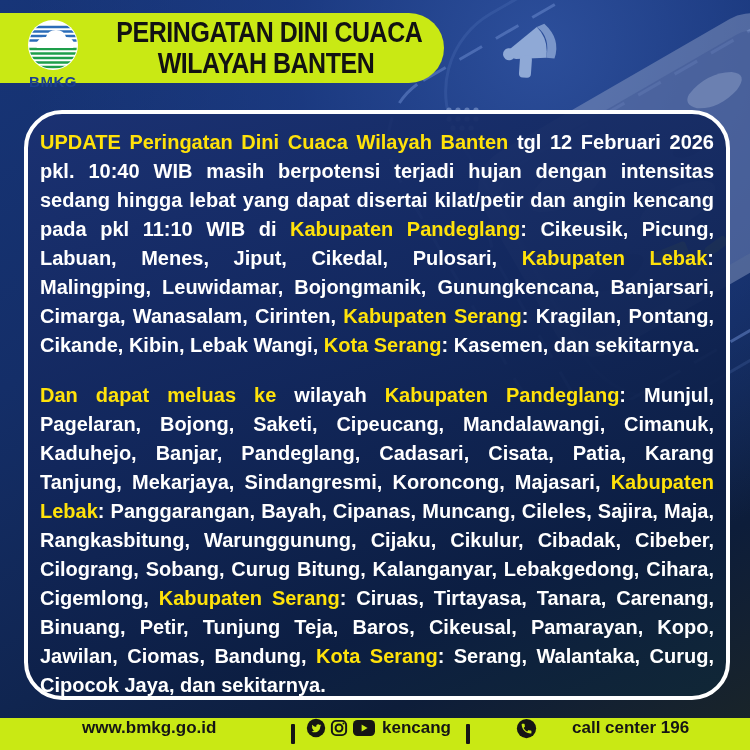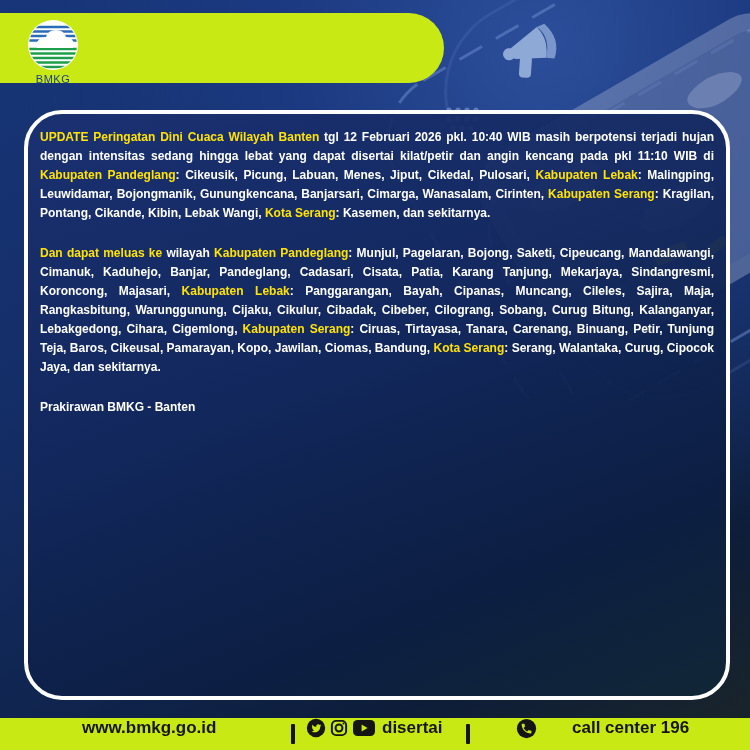--- a/index.html
+++ b/index.html
@@ -13,33 +13,33 @@
   }
   .decor{position:absolute;left:0;top:0;pointer-events:none;}
   
   .banner{
     position:absolute;left:0;top:13px;width:444px;height:70px;
     background:var(--accent,#c9e914);
     border-radius:0 35px 35px 0;
     display:flex;align-items:center;
   }
   .logo{position:absolute;left:27px;top:7px;width:52px;height:58px;text-align:center;}
-  .logo-text{font-size:11px;font-weight:normal;color:#1b3f8f;letter-spacing:.5px;margin-top:-1px;}
+  .logo-text{font-size:15px;font-weight:bold;color:#1b3f8f;letter-spacing:.5px;margin-top:-1px;}
   .titles{position:absolute;left:92px;top:4px;width:348px;text-align:center;color:#121212;}
   .title-line{
     display:block;font-size:29px;line-height:31px;font-weight:bold;letter-spacing:-.5px;
     transform:scaleX(.86);transform-origin:50% 50%;white-space:nowrap;
   }
   
   .panel{
     position:absolute;left:24px;top:110px;width:706px;height:590px;
     border:4px solid #ffffff;border-radius:38px;
     background:linear-gradient(158deg,rgba(27,49,114,.93) 0%,rgba(18,39,92,.94) 42%,rgba(12,30,66,.95) 76%,rgba(16,39,54,.95) 100%);
     padding:14px 12px 0 12px;
-    color:#ffffff;font-weight:bold;font-size:12px;line-height:19px;
+    color:#ffffff;font-weight:bold;font-size:20px;line-height:29px;
     text-align:justify;
   }
   .panel p{margin:0 0 21px 0;}
   .panel p.tight{margin-bottom:16px;}
   .seg-hl{color:var(--yellow,#ffe20a);}
   .seg-w{color:#ffffff;}
   .line-yellow{color:var(--yellow,#ffe20a);text-align:left;}
   .line-white{color:#ffffff;text-align:left;}
   
   .footer{
@@ -126,20 +126,24 @@
             <line x1="0" y1="38" x2="50" y2="38"></line>
             <line x1="0" y1="42.5" x2="50" y2="42.5"></line>
             <line x1="0" y1="47" x2="50" y2="47"></line>
           </g>
           <path d="M8 25 q2 -8 10 -8 q2 -7 10 -7 q8 0 10 7 q8 1 8 8 q0 2 -1 3 L9 28 q-1 -1 -1 -3 Z" fill="#ffffff"></path>
           <rect x="0" y="23.6" width="50" height="3.2" fill="#ffffff"></rect>
         </g>
       </svg>
       <div class="logo-text">BMKG</div>
     </div>
+    <div class="titles">
+      <span class="title-line">PERINGATAN DINI CUACA</span>
+      <span class="title-line">WILAYAH BANTEN</span>
+    </div>
   </div>
 
   <div class="panel">
     <p><span class="seg-hl">UPDATE Peringatan Dini Cuaca Wilayah Banten</span><span class="seg-w"> tgl 12 Februari 2026 pkl. 10:40 WIB masih berpotensi terjadi hujan dengan intensitas sedang hingga lebat yang dapat disertai kilat/petir dan angin kencang pada pkl 11:10 WIB di </span><span class="seg-hl">Kabupaten Pandeglang</span><span class="seg-w">: Cikeusik, Picung, Labuan, Menes, Jiput, Cikedal, Pulosari, </span><span class="seg-hl">Kabupaten Lebak</span><span class="seg-w">: Malingping, Leuwidamar, Bojongmanik, Gunungkencana, Banjarsari, Cimarga, Wanasalam, Cirinten, </span><span class="seg-hl">Kabupaten Serang</span><span class="seg-w">: Kragilan, Pontang, Cikande, Kibin, Lebak Wangi, </span><span class="seg-hl">Kota Serang</span><span class="seg-w">: Kasemen, dan sekitarnya.</span></p>
     <p class="tight"><span class="seg-hl">Dan dapat meluas ke</span><span class="seg-w"> wilayah </span><span class="seg-hl">Kabupaten Pandeglang</span><span class="seg-w">: Munjul, Pagelaran, Bojong, Saketi, Cipeucang, Mandalawangi, Cimanuk, Kaduhejo, Banjar, Pandeglang, Cadasari, Cisata, Patia, Karang Tanjung, Mekarjaya, Sindangresmi, Koroncong, Majasari, </span><span class="seg-hl">Kabupaten Lebak</span><span class="seg-w">: Panggarangan, Bayah, Cipanas, Muncang, Cileles, Sajira, Maja, Rangkasbitung, Warunggunung, Cijaku, Cikulur, Cibadak, Cibeber, Cilograng, Sobang, Curug Bitung, Kalanganyar, Lebakgedong, Cihara, Cigemlong, </span><span class="seg-hl">Kabupaten Serang</span><span class="seg-w">: Ciruas, Tirtayasa, Tanara, Carenang, Binuang, Petir, Tunjung Teja, Baros, Cikeusal, Pamarayan, Kopo, Jawilan, Ciomas, Bandung, </span><span class="seg-hl">Kota Serang</span><span class="seg-w">: Serang, Walantaka, Curug, Cipocok Jaya, dan sekitarnya.</span></p>
     <p class="line-white" style="margin-top:21px;">Prakirawan BMKG - Banten</p>
   </div>
 
   <div class="footer">
     <div class="f-item" style="left:82px;">www.bmkg.go.id</div>
@@ -157,21 +161,21 @@
         <circle cx="12" cy="12" r="4.6"></circle>
         <circle cx="18" cy="6" r="1.4" fill="#151515" stroke="none"></circle>
       </svg>
     </div>
     <div class="f-item icon-btn" style="left:353px;">
       <svg width="22" height="16" viewBox="0 0 22 16">
         <rect x="0" y="0" width="22" height="16" rx="4.5" fill="#151515"></rect>
         <path d="M8.6 4.6 L14.6 8 L8.6 11.4 Z" fill="#c9e914"></path>
       </svg>
     </div>
-    <div class="f-item" style="left:382px;">disertai</div>
+    <div class="f-item" style="left:382px;">kencang</div>
     <div class="f-divider" style="left:466px;"></div>
 
     <div class="f-item icon-btn" style="left:516px;">
       <svg width="21" height="21" viewBox="0 0 24 24">
         <circle cx="12" cy="12" r="11" fill="#151515"></circle>
         <path fill="#c9e914" transform="translate(4.6 4.6) scale(0.62)" d="M6.62 10.79c1.44 2.83 3.76 5.14 6.59 6.59l2.2-2.2c.27-.27.67-.36 1.02-.24 1.12.37 2.33.57 3.57.57.55 0 1 .45 1 1V20c0 .55-.45 1-1 1-9.39 0-17-7.61-17-17 0-.55.45-1 1-1h3.5c.55 0 1 .45 1 1 0 1.25.2 2.45.57 3.57.11.35.03.74-.25 1.02l-2.2 2.2z"></path>
       </svg>
     </div>
     <div class="f-item" style="left:572px;">call center 196</div>
   </div>

